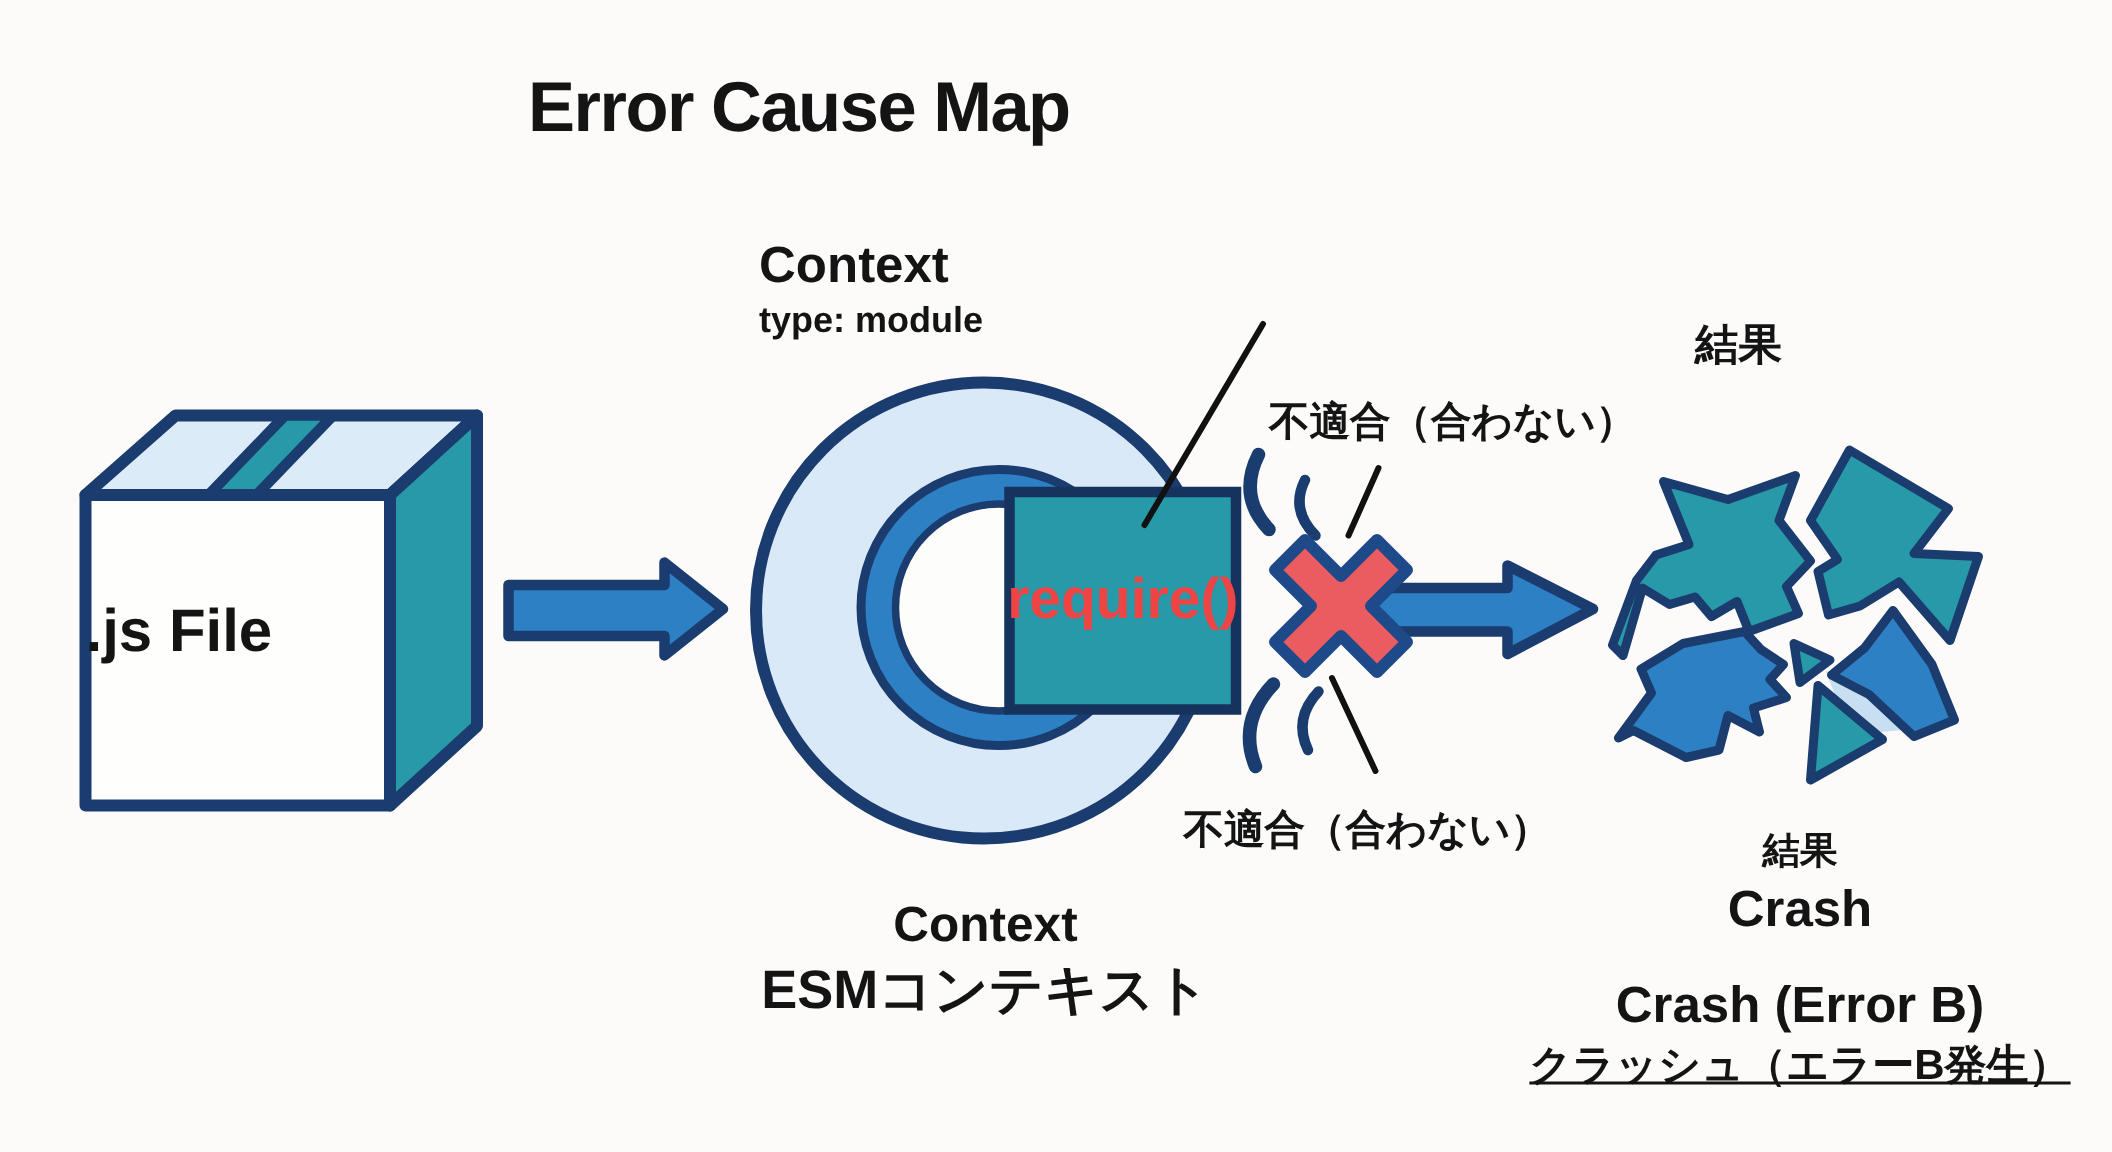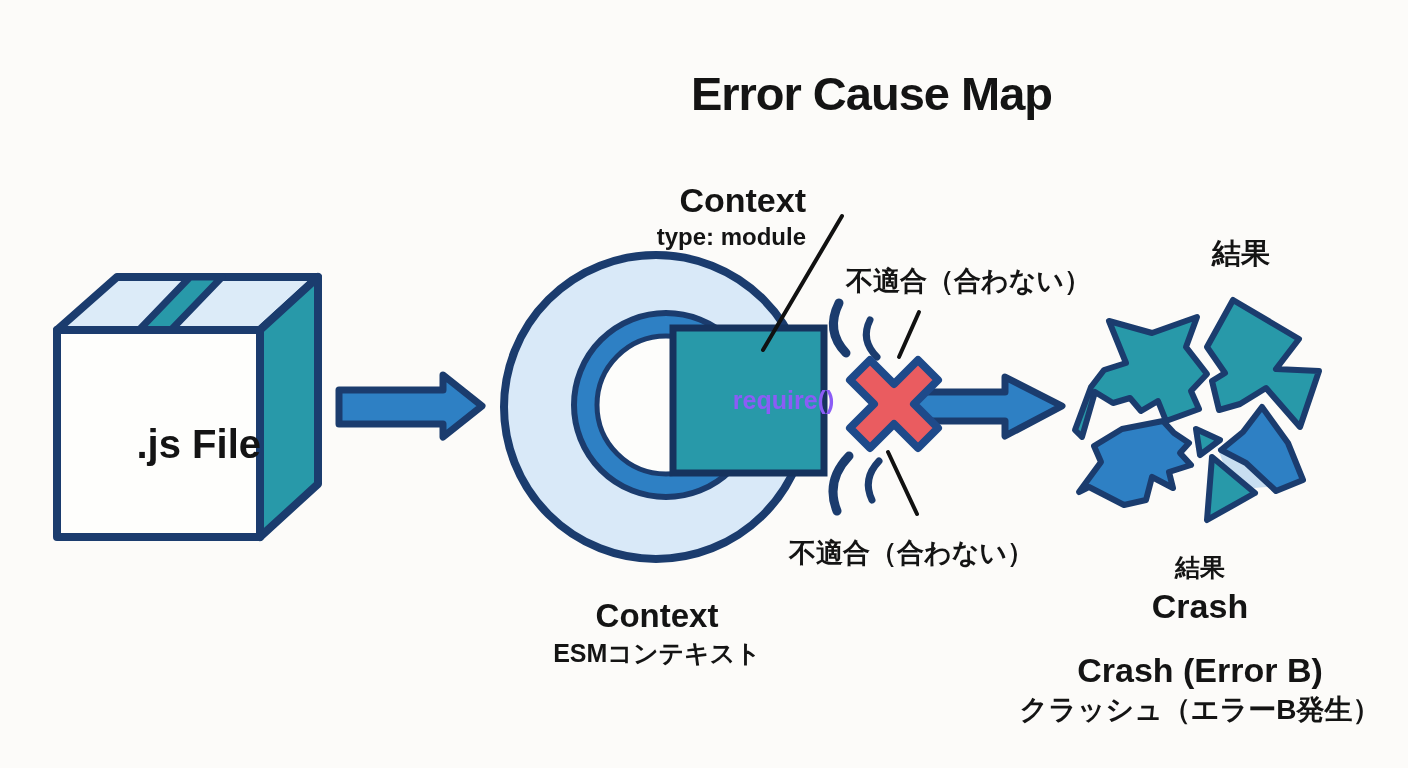--- a/index.html
+++ b/index.html
@@ -1,36 +1,36 @@
 <!DOCTYPE html>
 <html><head>
 <meta charset="utf-8">
 <style>
   html,body{margin:0;padding:0;}
   body{font-family:"Liberation Sans","DejaVu Sans",sans-serif;}
   .stage{position:relative;width:1408px;height:768px;background:#fcfbf9;overflow:hidden;}
   .stage svg{position:absolute;left:0;top:0;}
   .lbl{position:absolute;font-weight:700;color:#141414;line-height:1.15;white-space:nowrap;}
-  .center{text-align:right;margin-top:23px;}
+  .center{text-align:left;}
   .title{font-size:47px;letter-spacing:-1px;}
   .ctx-top-1{font-size:34px;}
   .ctx-top-2{font-size:24px;margin-top:3px;}
   .commonjs{font-size:29px;}
   .mismatch{font-size:27px;}
   .kekka{font-size:29px;}
   .jsfile{font-size:40px;}
-  .require-label{display:flex;align-items:center;justify-content:center;color:#8b5cf6;font-size:25px;font-weight:700;padding-left:35px;}
+  .require-label{display:flex;align-items:center;justify-content:center;color:#ef4444;font-size:38px;font-weight:700;}
   .blk{position:absolute;text-align:center;color:#141414;font-weight:700;}
   .bl-1{font-size:33px;line-height:1.28;}
-  .bl-2{font-size:25px;line-height:1.28;}
+  .bl-2{font-size:36px;line-height:1.28;}
   .bl-3{font-size:30px;line-height:1.28;}
   .rb-0{font-size:25px;line-height:1.3;}
   .rb-1{font-size:34px;line-height:1.3;}
   .rb-2{font-size:34px;line-height:1.3;margin-top:20px;}
-  .rb-3{font-size:28px;line-height:1.3;}
+  .rb-3{font-size:28px;line-height:1.3;text-decoration:underline;}
 </style>
 </head>
 <body>
 
 <div class="stage">
 
   <svg width="1408" height="768" viewBox="0 0 1408 768">
 
     <g stroke="#1b3c6e" stroke-linejoin="round">
       <polygon points="57,330 117,277 318,277 260,330" fill="#dcebf8" stroke-width="8"></polygon>

